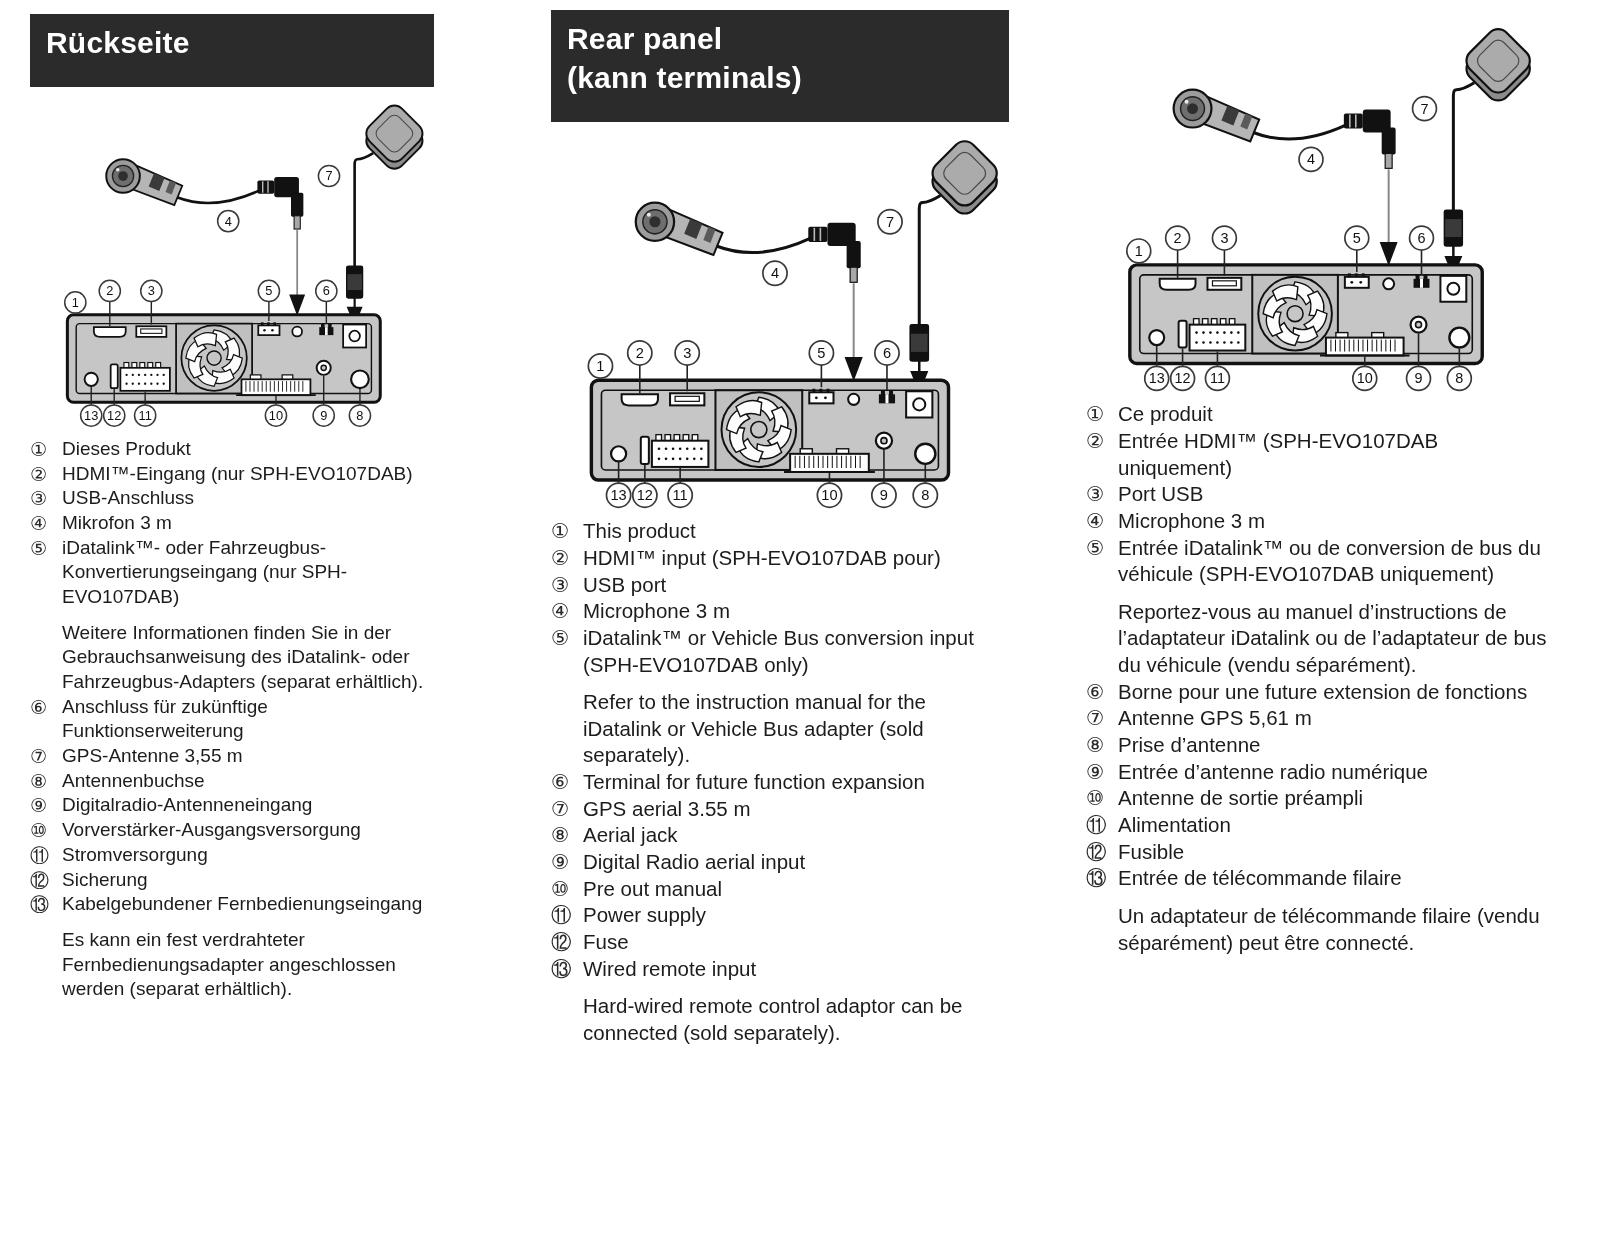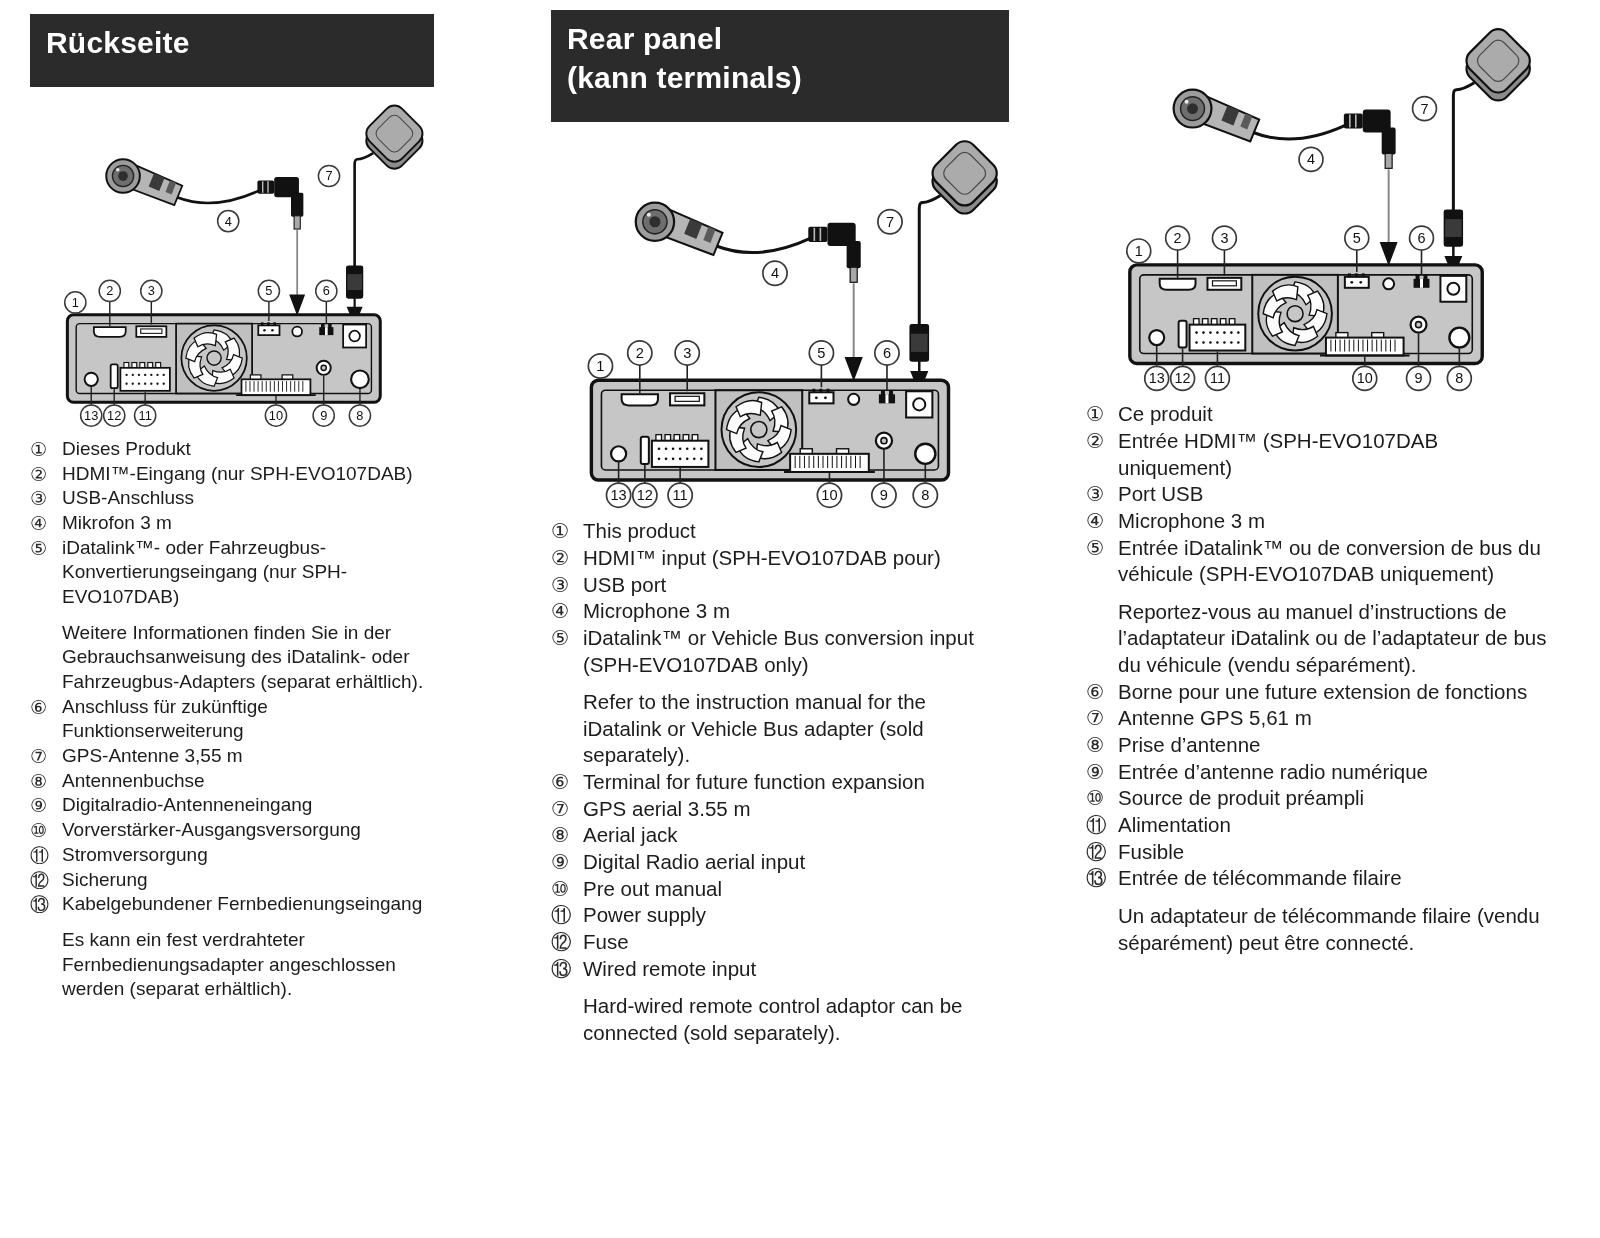--- a/index.html
+++ b/index.html
@@ -914,21 +914,21 @@
         </div>
         <div class="item">
           <span class="num">⑨</span>
           <div class="body">
             <div>Entrée d’antenne radio numérique</div>
           </div>
         </div>
         <div class="item">
           <span class="num">⑩</span>
           <div class="body">
-            <div>Source de produit préampli</div>
+            <div>Antenne de sortie préampli</div>
           </div>
         </div>
         <div class="item">
           <span class="num">⑪</span>
           <div class="body">
             <div>Alimentation</div>
           </div>
         </div>
         <div class="item">
           <span class="num">⑫</span>

